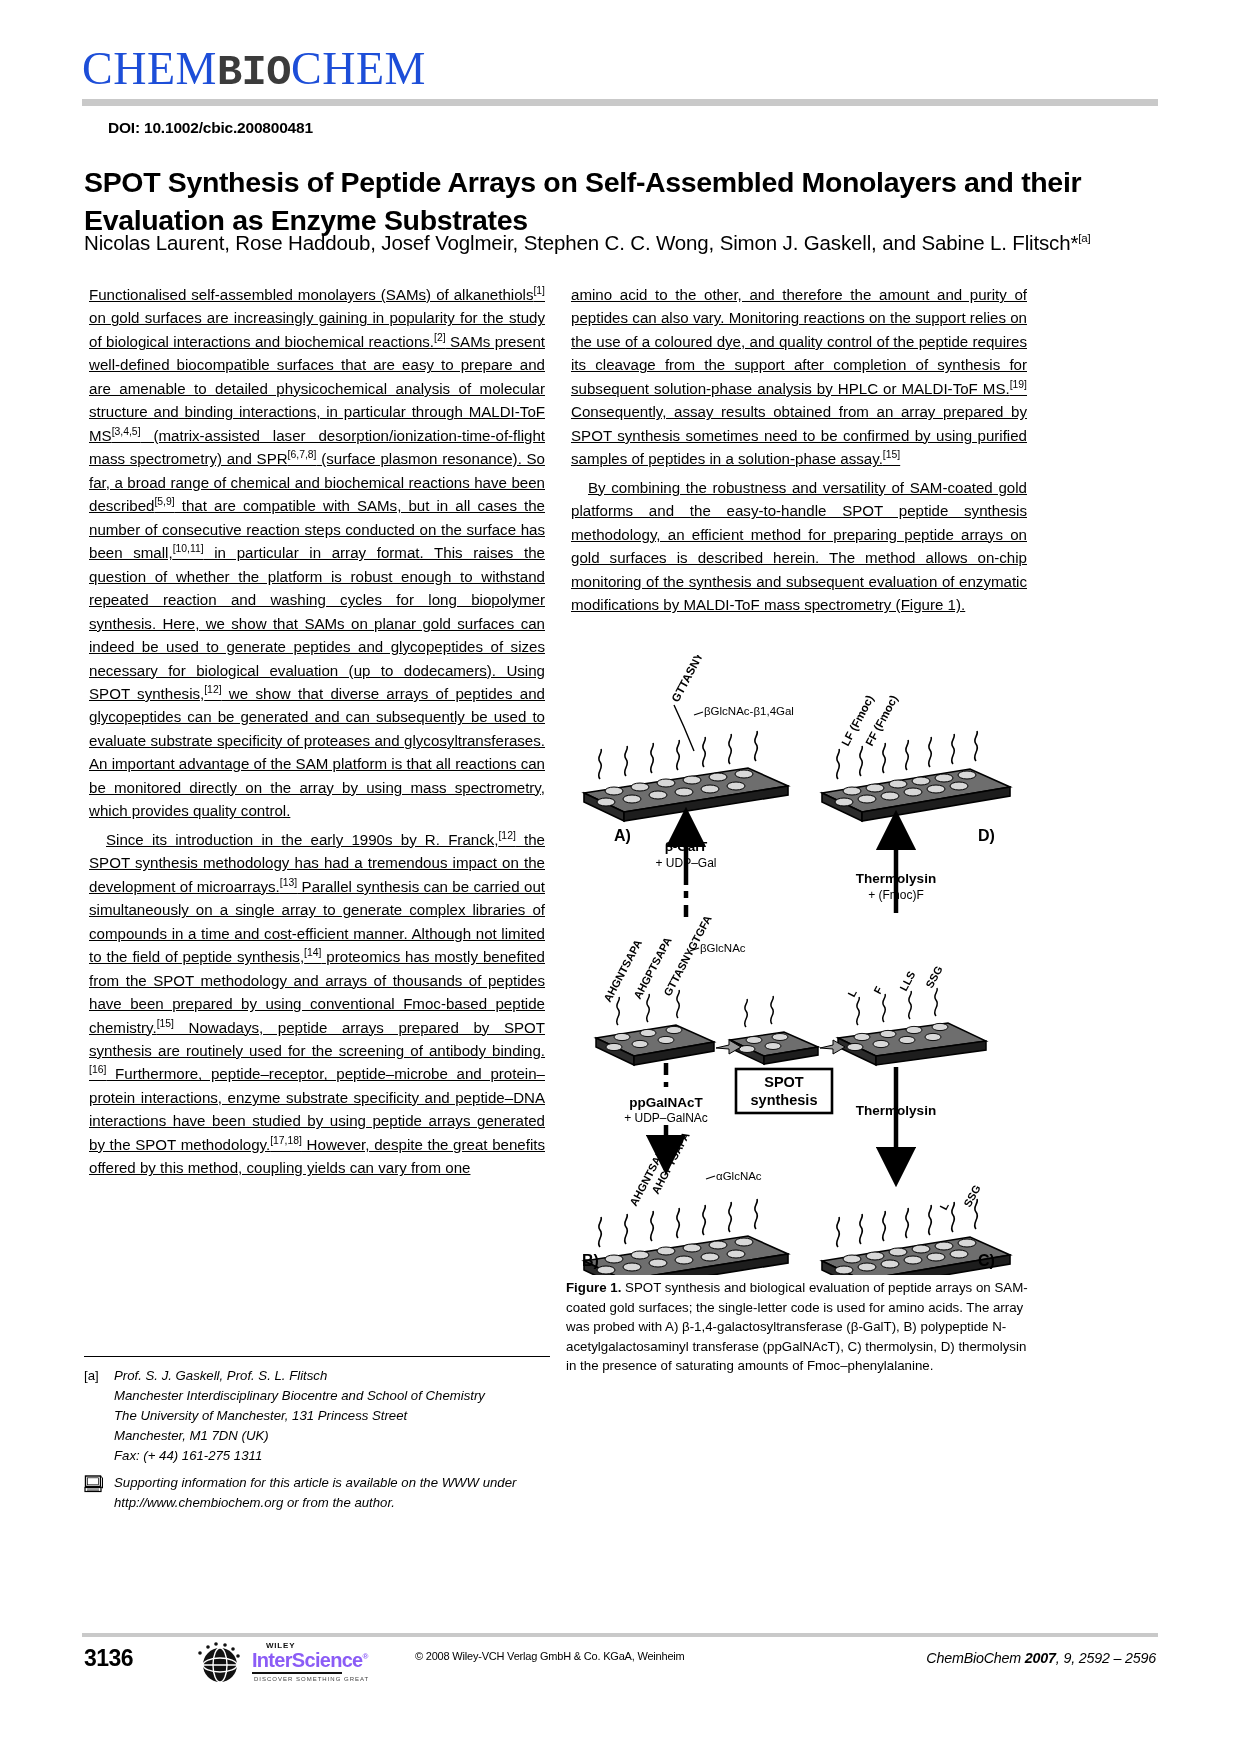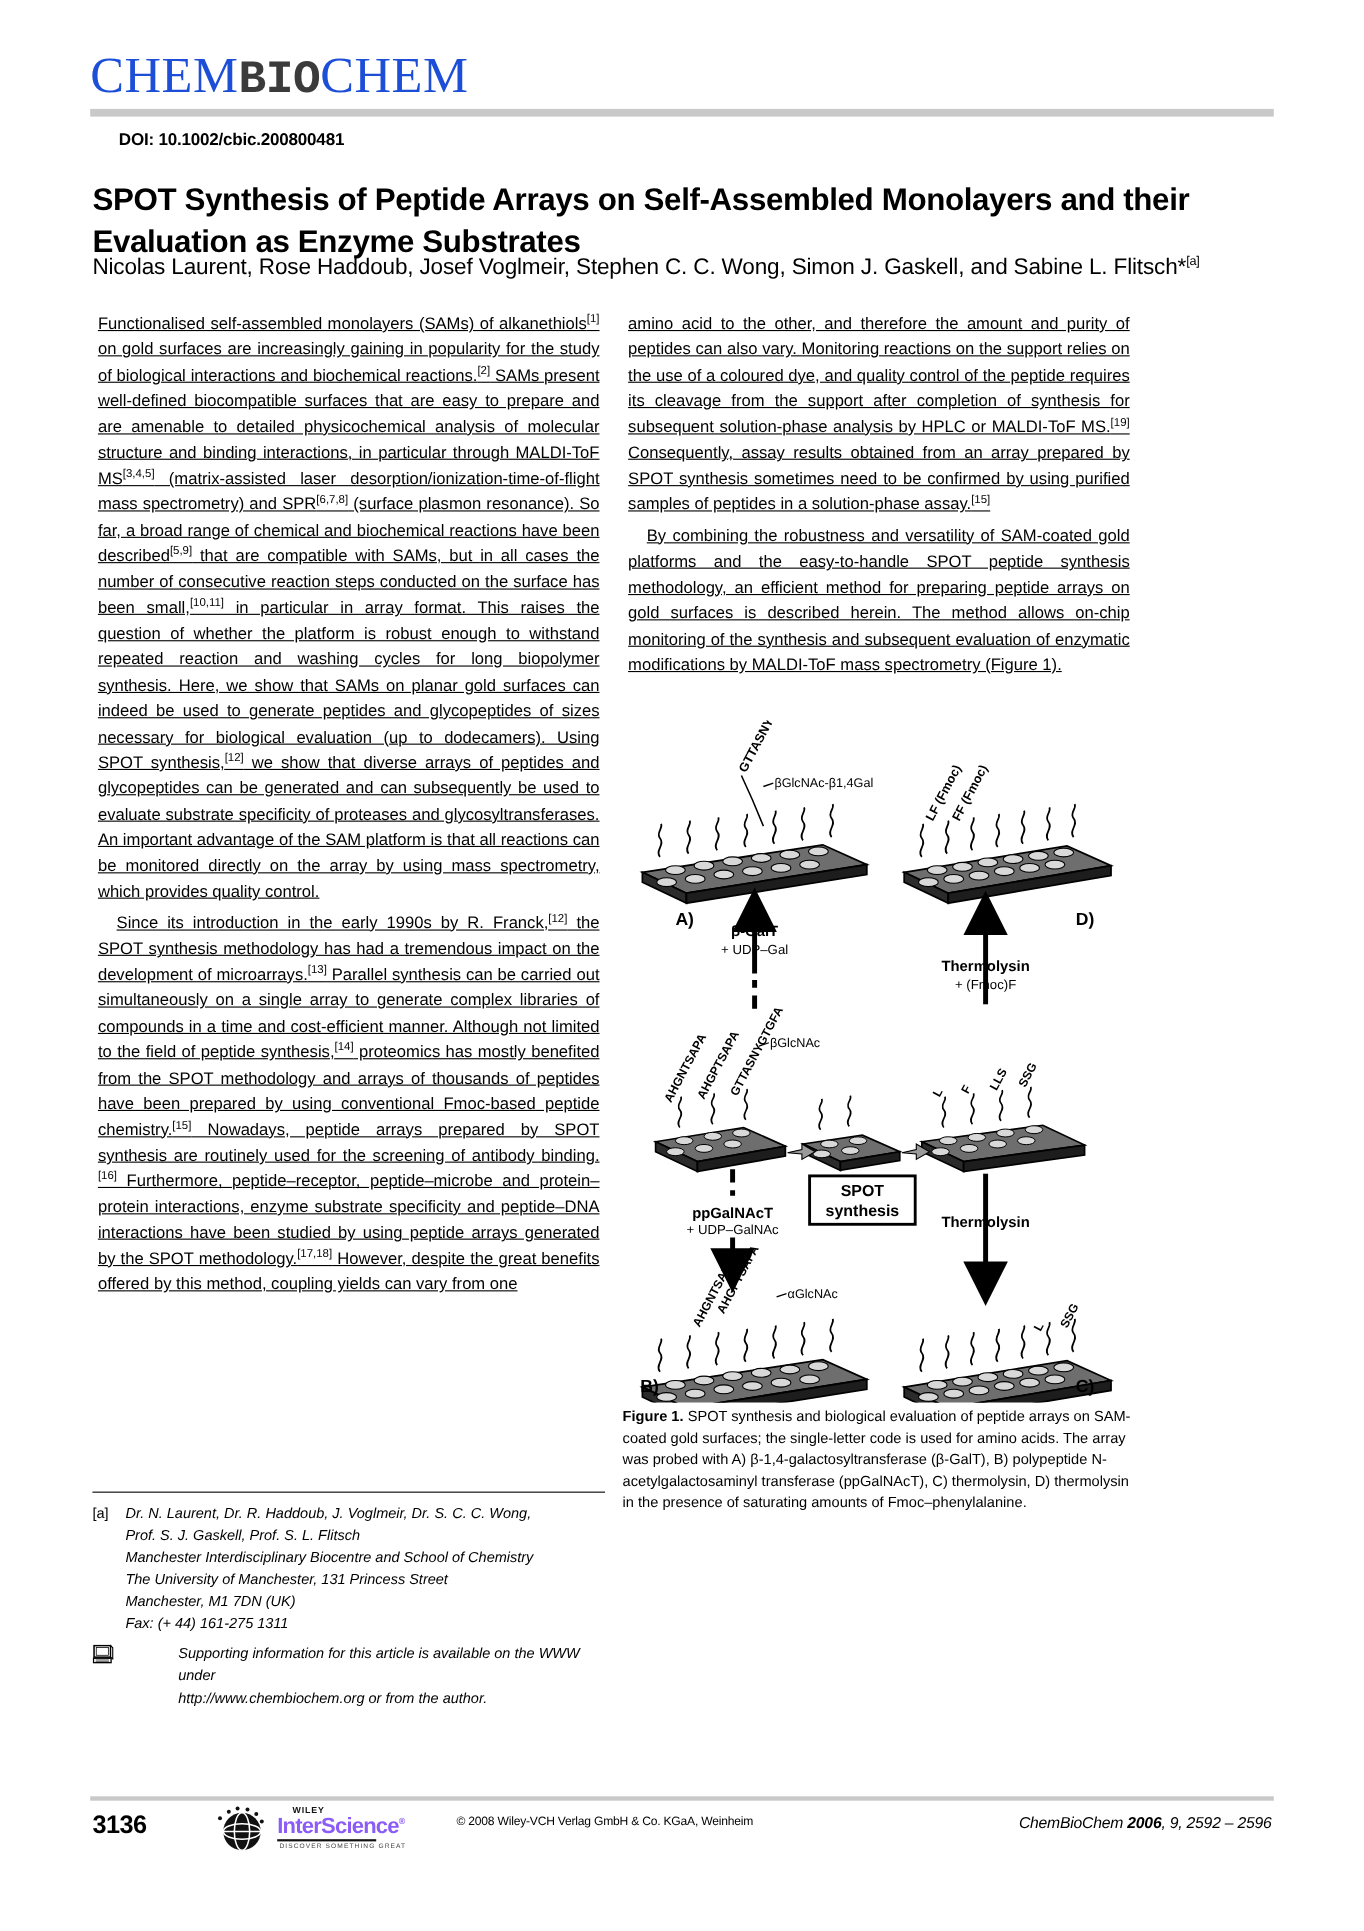--- a/index.html
+++ b/index.html
@@ -63,21 +63,21 @@
     position:absolute; left:84px; top:1356px; width:466px;
     height:1px; background:#000;
   }
   .footnote {
     position:absolute; left:84px; top:1366px; width:466px;
     font-size:13.2px; line-height:1.52; font-style:italic;
   }
   .fn-row { display:flex; }
   .fn-tag { width:30px; flex:0 0 30px; font-style:normal; }
   .fn-body { flex:1 1 auto; }
-  .si-row { display:flex; margin-top:7px; align-items:flex-start;gap:48px; }
+  .si-row { display:flex; margin-top:7px; align-items:flex-start; }
   .si-icon { width:30px; flex:0 0 30px; padding-top:2px; }
   .si-body { flex:1 1 auto; }
 
   
   .figure { position:absolute; left:566px; top:655px; width:470px; height:620px; }
   .fig-caption {
     position:absolute; left:566px; top:1278px; width:470px;
     font-size:13.3px; line-height:1.47;
   }
   .fig-caption b { font-weight:bold; }
@@ -396,21 +396,20 @@
   <div style="position:absolute;left:582px;top:1252px;font-size:16px;font-weight:bold;">B)</div>
   <div style="position:absolute;left:978px;top:1252px;font-size:16px;font-weight:bold;">C)</div>
 
   <div class="fig-caption"><b>Figure 1.</b><span> SPOT synthesis and biological evaluation of peptide arrays on SAM-coated gold surfaces; the single-letter code is used for amino acids. The array was probed with A) β-1,4-galactosyltransferase (β-GalT), B) polypeptide N-acetylgalactosaminyl transferase (ppGalNAcT), C) thermolysin, D) thermolysin in the presence of saturating amounts of Fmoc–phenylalanine.</span></div>
 
   <div class="fn-rule"></div>
   <div class="footnote">
     <div class="fn-row">
       <div class="fn-tag">[a]</div>
       <div class="fn-body">
-        <div>Dr. N. Laurent, Dr. R. Haddoub, J. Voglmeir, Dr. S. C. C. Wong,</div>
         <div>Prof. S. J. Gaskell, Prof. S. L. Flitsch</div>
         <div>Manchester Interdisciplinary Biocentre and School of Chemistry</div>
         <div>The University of Manchester, 131 Princess Street</div>
         <div>Manchester, M1 7DN (UK)</div>
         <div>Fax: (+ 44) 161-275 1311</div>
       </div>
     </div>
     <div class="si-row">
       <div class="si-icon">
         <svg width="20" height="18" viewBox="0 0 20 18">
@@ -449,15 +448,15 @@
           <circle cx="46" cy="15" r="1.8"></circle>
       </g>
     </svg>
     <div class="wl-wiley">WILEY</div>
     <div class="wl-inter"><span>InterScience</span><sup>®</sup></div>
     <div class="wl-underline"></div>
     <div class="wl-tag">DISCOVER SOMETHING GREAT</div>
   </div>
 
   <div class="copyright">© 2008 Wiley-VCH Verlag GmbH &amp; Co. KGaA, Weinheim</div>
-  <div class="journal-ref"><i>ChemBioChem</i> <b><i>2006</i></b><i>, 9, 2592 – 2596</i></div>
+  <div class="journal-ref"><i>ChemBioChem</i> <b><i>2007</i></b><i>, 9, 2592 – 2596</i></div>
 
 </div>
 
 </body></html>

